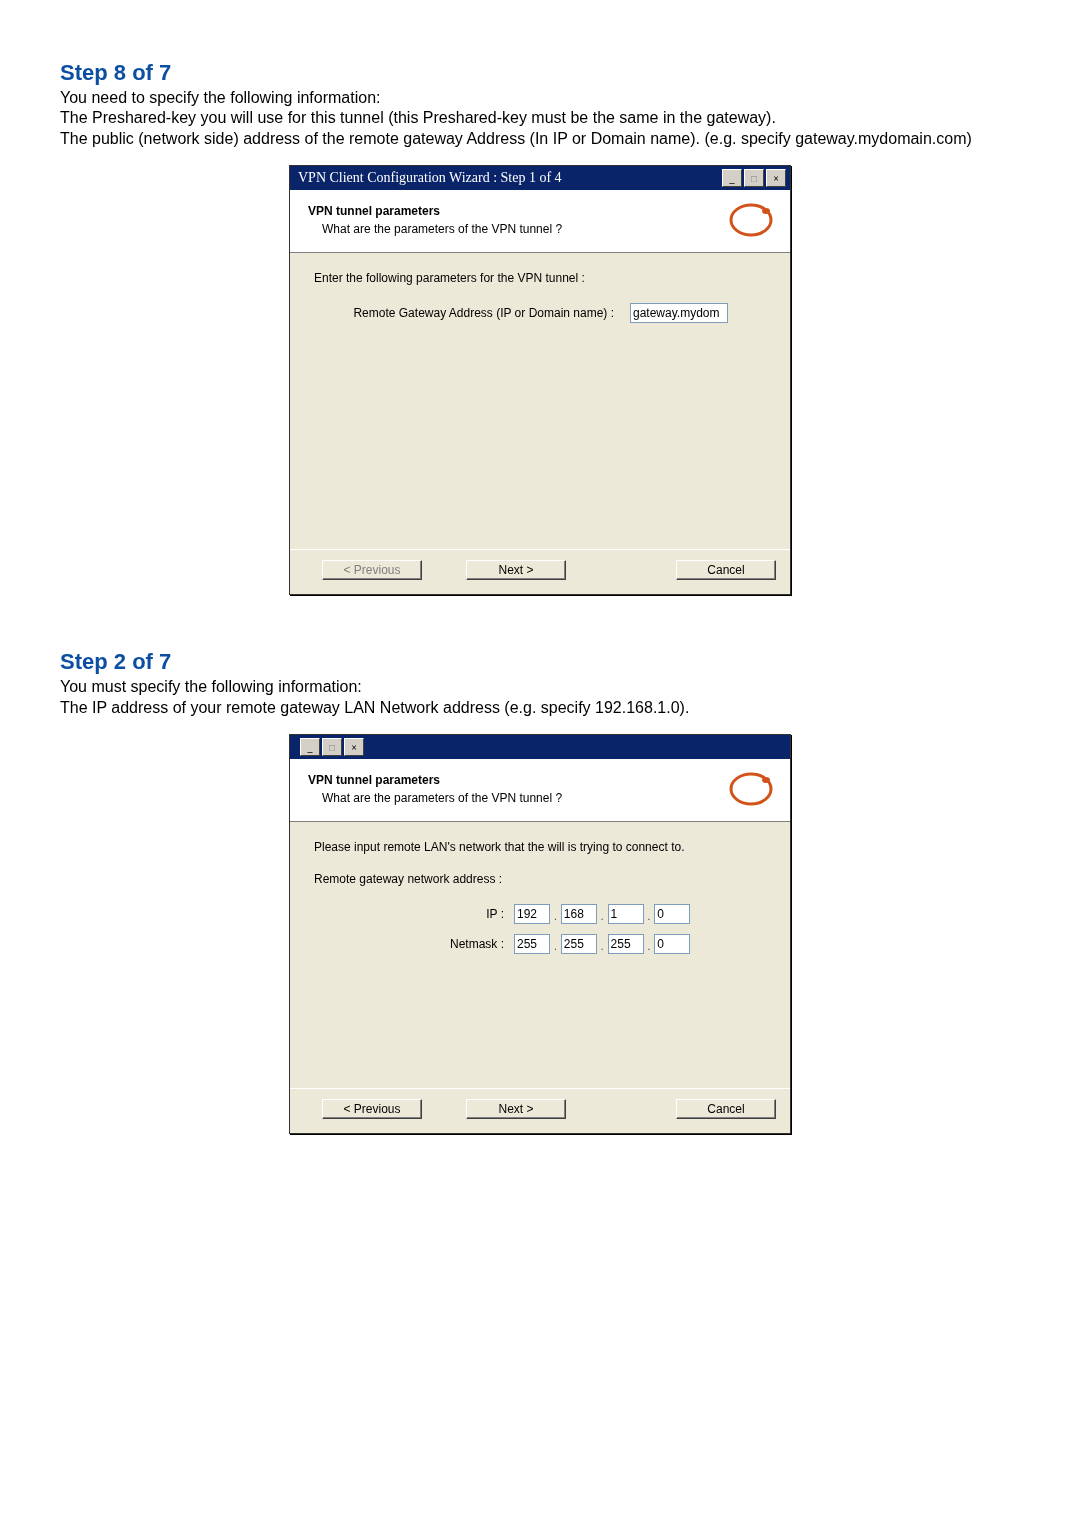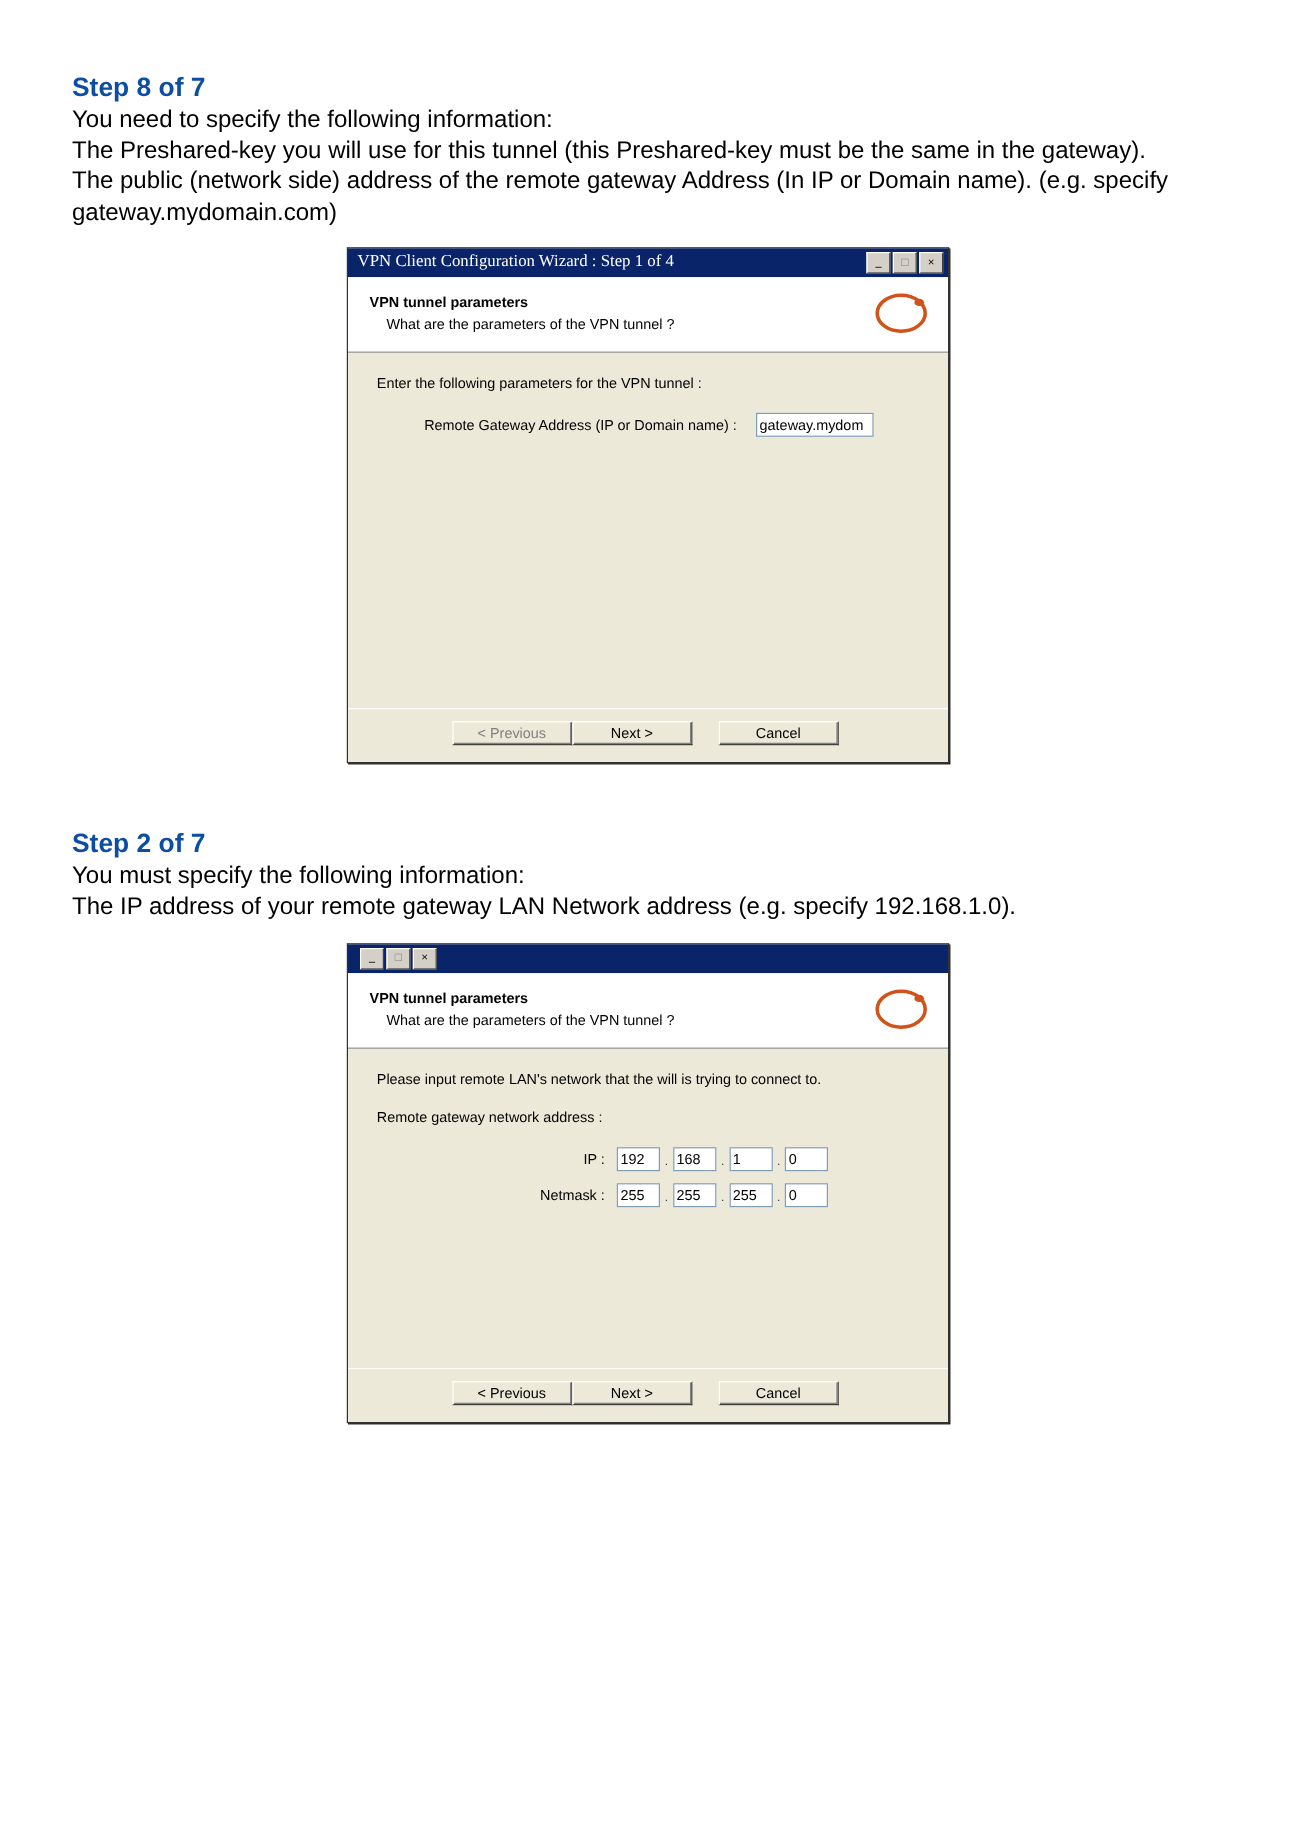--- a/index.html
+++ b/index.html
@@ -12,21 +12,21 @@
   .page {
     padding: 60px 60px 60px 60px;
   }
   .step-heading {
     color: #0b4ea2;
     font-size: 22px;
     font-weight: bold;
     margin: 0 0 2px 0;
   }
   .body-text {
-    font-size: 20px;
+    font-size: 16px;
     line-height: 1.28;
     margin: 0;
   }
   .justify { text-align: justify; }
   .spacer-mid { height: 18px; }
 
   .dlg-wrap {
     width: 500px;
     margin: 16px auto 36px auto;
     border: 1px solid #333;
@@ -108,23 +108,23 @@
   .ip-row {
     display: flex;
     align-items: center;
     margin: 10px 0;
   }
   .ip-label { width: 190px; text-align: right; padding-right: 10px; }
   .dot { padding: 0 4px 2px 4px; font-size:10px; color:#333; align-self:flex-end;}
   .dlg-footer {
     border-top: 1px solid #fff;
     background: #ece9d8;
-    padding: 10px 14px 14px 9px;
-    display: flex;
-    justify-content: center;
+    padding: 10px 14px 14px 32px;
+    display: flex;
+    justify-content: space-between;
     gap: 0;
   }
   .btn {
     min-width: 78px;
     padding: 2px 10px;
     background: #ece9d8;
     border: 1px solid #404040;
     border-top-color: #fff;
     border-left-color: #fff;
     font-family: Tahoma, Arial, sans-serif;

